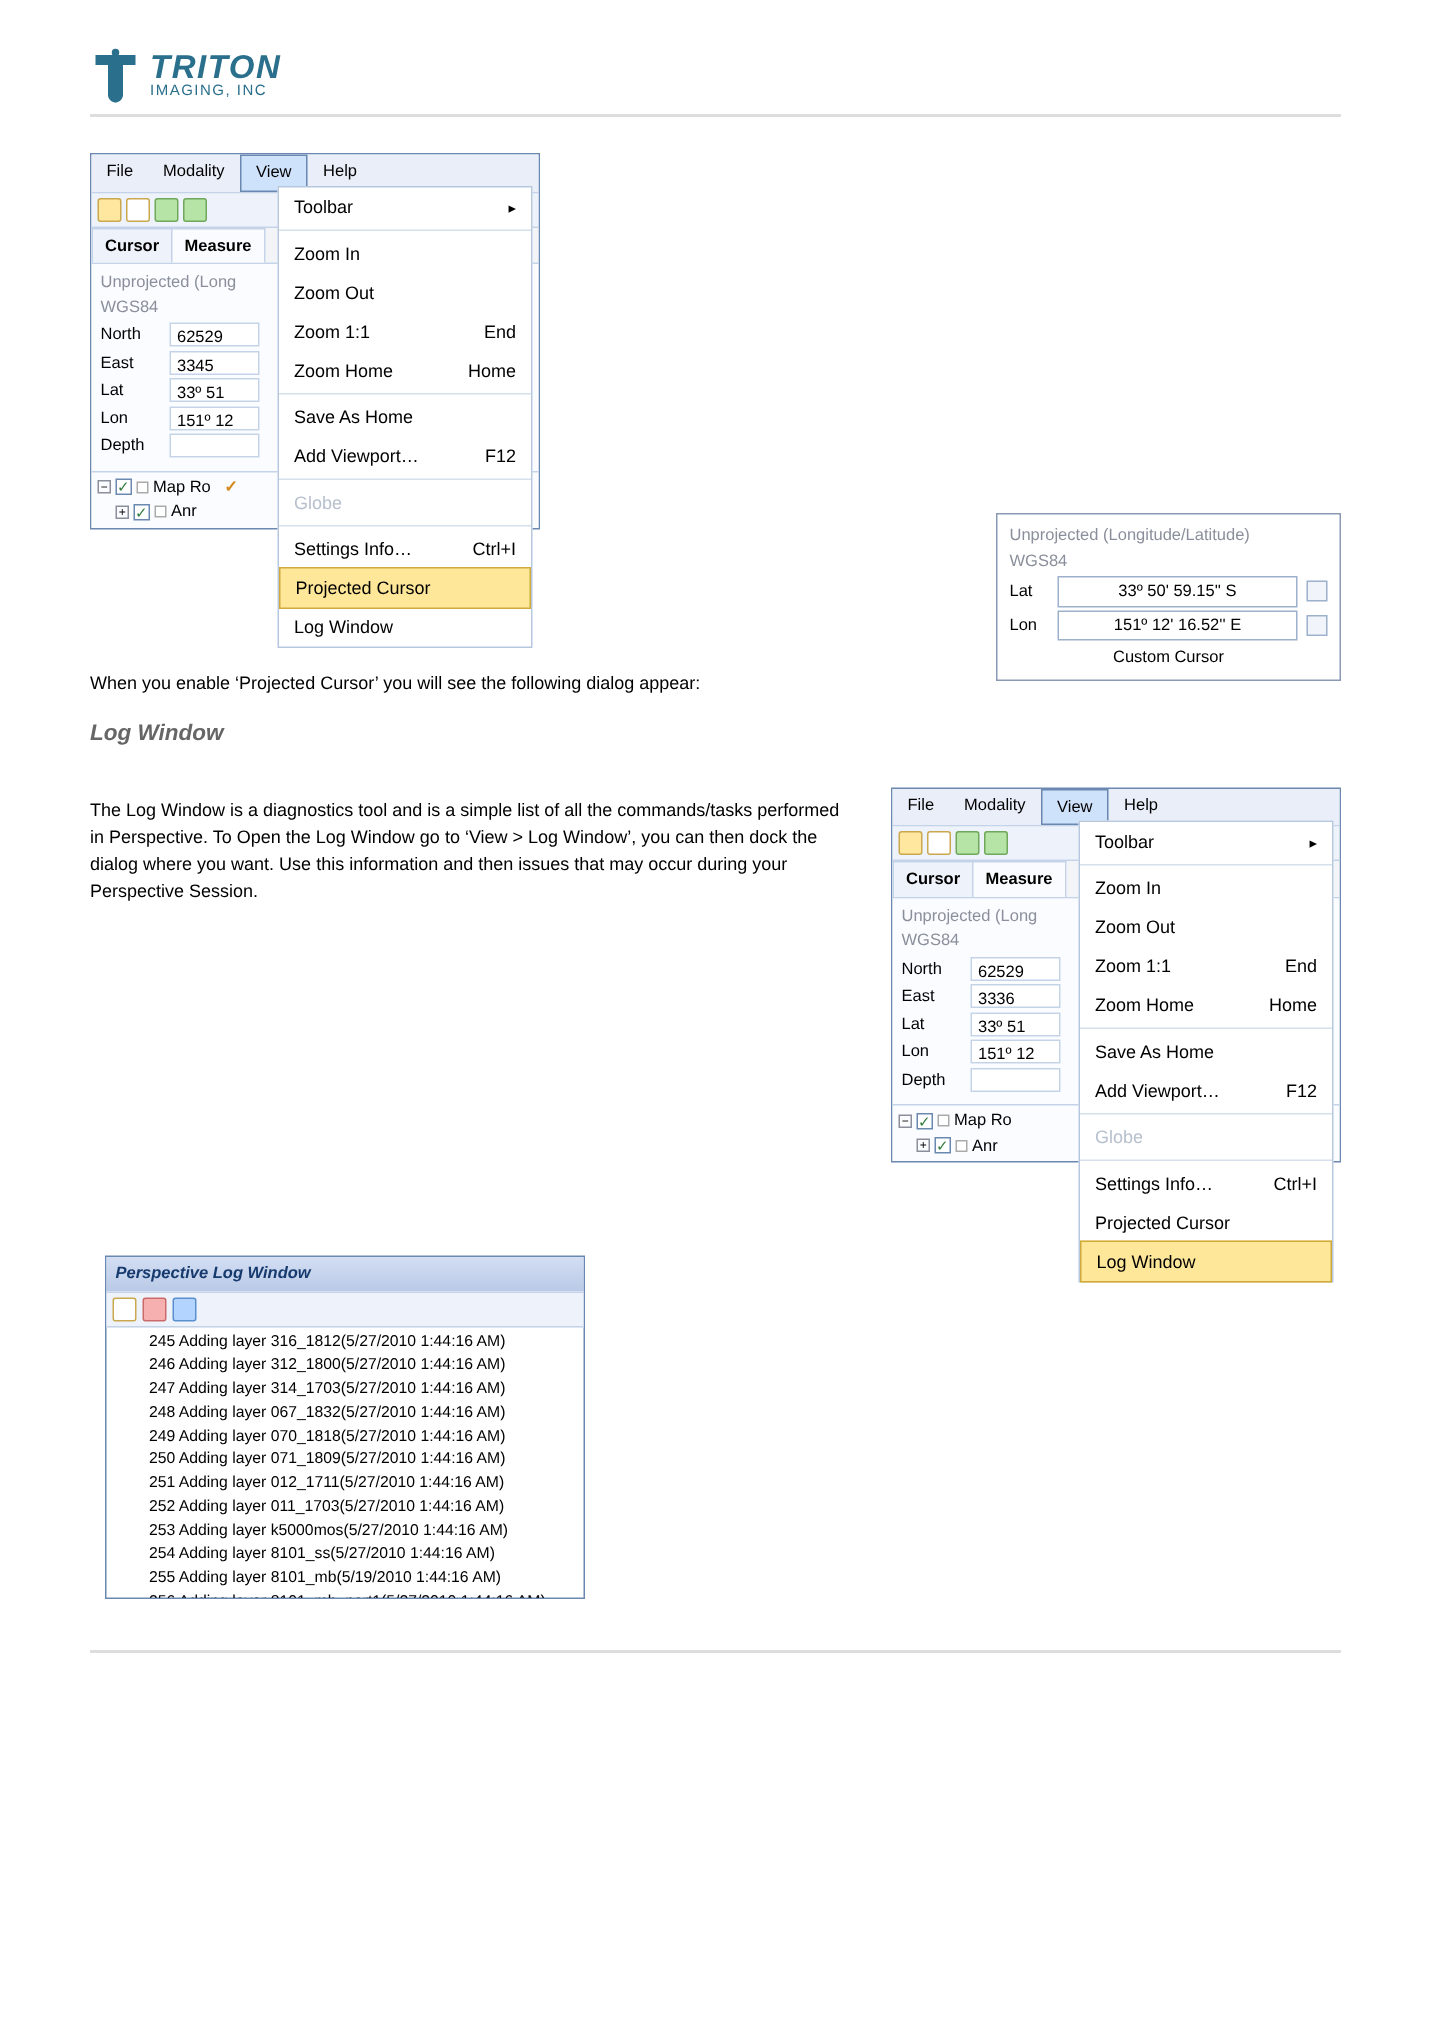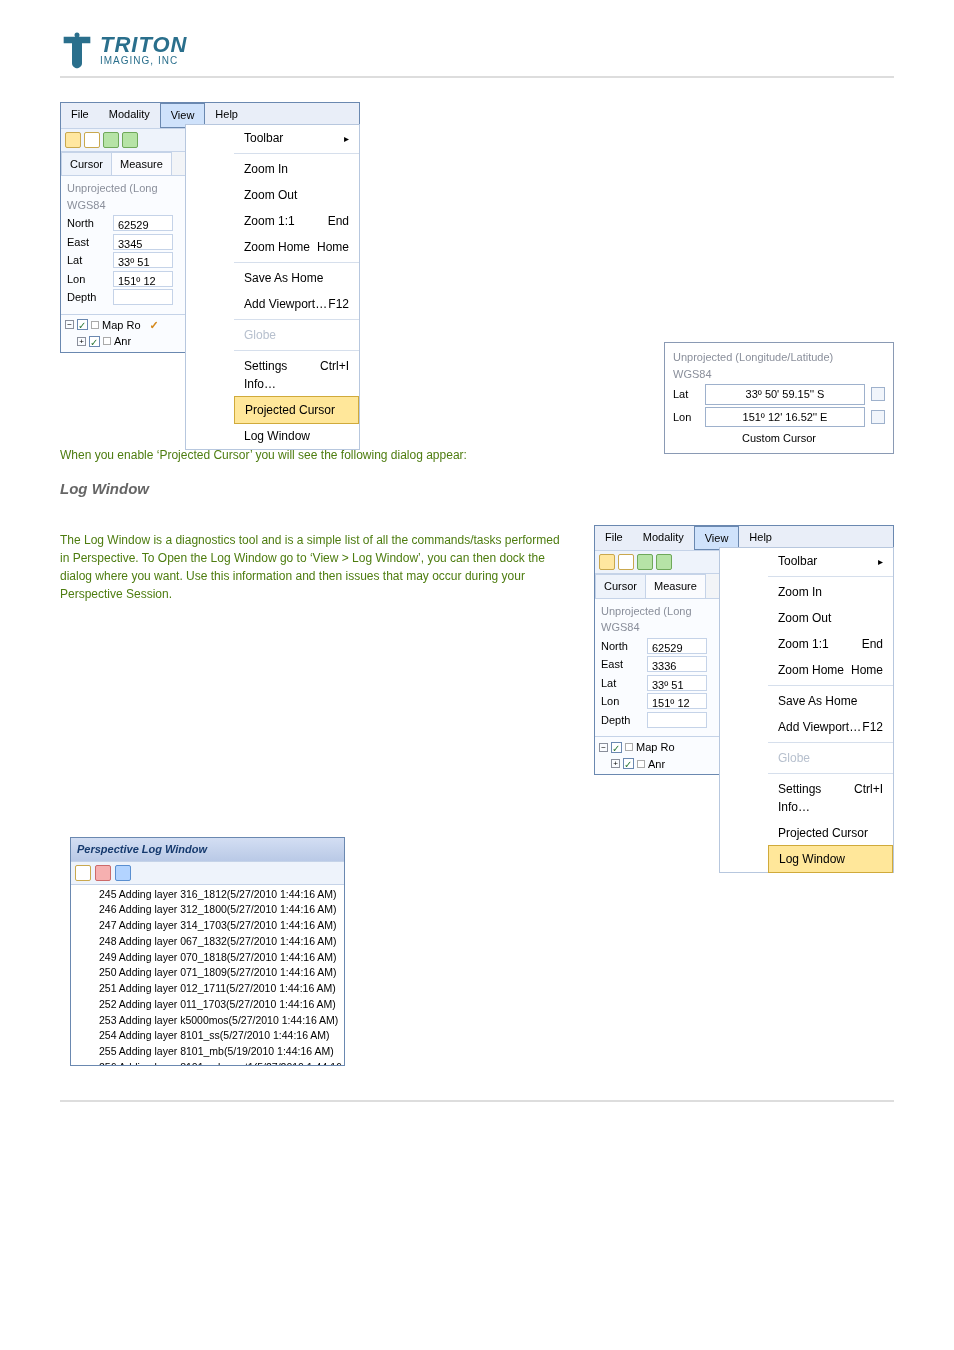--- a/index.html
+++ b/index.html
@@ -47,21 +47,21 @@
   }
   .section-title {
     font-size: 15px;
     color: #666;
     margin: 14px 0 8px 0;
     font-style: italic;
     font-weight: bold;
   }
   .body-text {
     font-size: 12px;
-    color: #4d7c0f;
+    color: #000000;
     margin: 6px 0;
   }
 
   
   .row { display: flex; align-items: flex-start; gap: 16px; margin: 24px 0; }
   .col { flex: 1 1 0; }
 
   
   .win-panel {
     border: 1px solid #6a88b0;
@@ -106,20 +106,21 @@
     display: flex;
     border-bottom: 1px solid #c5d3e8;
     background: #f2f4f7;
   }
   .sub-tab {
     padding: 3px 8px;
     border: 1px solid #c5d3e8;
     border-bottom: none;
     background: #fafbfe;
     margin-right: -1px;
+    font-weight: bold;
   }
   .sub-tab.active { background: #eef3fb; }
 
   .panel-body {
     padding: 4px 6px 6px 6px;
     background: #fafcff;
   }
   .muted { color: #8a8f9b; }
 
   .kvrow {
@@ -219,21 +220,21 @@
     text-align: center;
     background: #fff;
   }
   .floating-cursor-box .minibtn {
     width: 14px; height: 14px; border: 1px solid #9eb1cc; background: #f1f5fb;
   }
   .centered { text-align: center; margin-top: 3px; }
 
   
   .log-window {
-    width: 275px;
+    width: 320px;
     border: 1px solid #6a88b0;
     font-family: Tahoma, Arial, sans-serif;
     font-size: 11px;
     background: #fff;
   }
   .log-title {
     background: linear-gradient(#d3def3,#b9c9e6);
     padding: 3px 6px;
     font-weight: bold;
     font-style: italic;
@@ -258,21 +259,20 @@
   .footer {
     display: flex;
     justify-content: space-between;
     font-size: 10px;
     color: #999;
   }
   .left-panel-block { width: 300px; position: relative; }
   .dropdown-abs {
     position: absolute; top: 22px; left: 125px;
     z-index: 5;
-    padding-left: 48px;
   }
 
 </style>
 </head>
 <body>
 
 <div class="page">
 
   
   <div class="header-logo">

